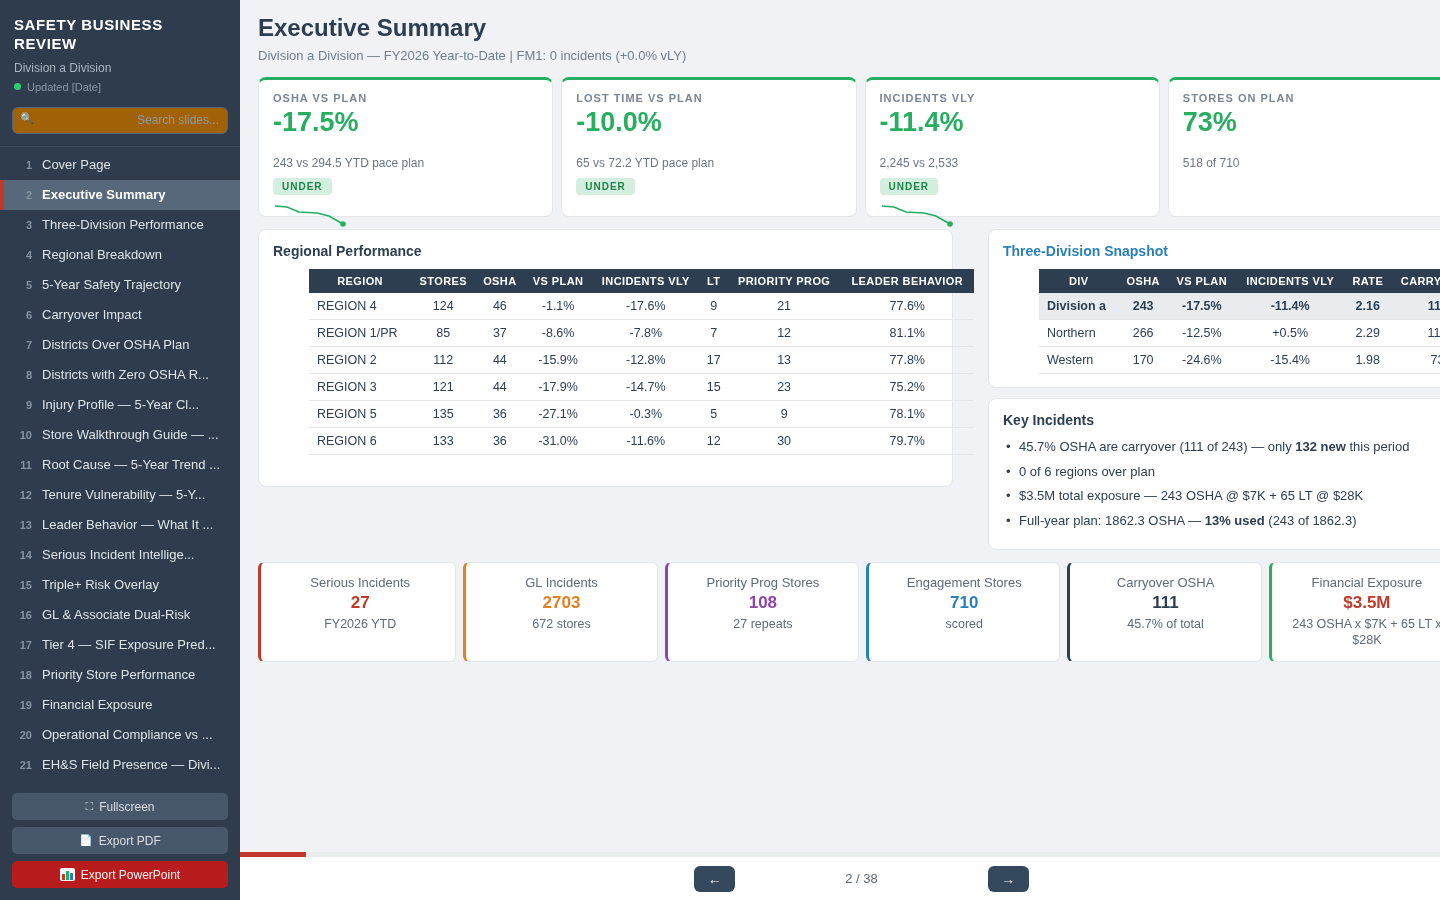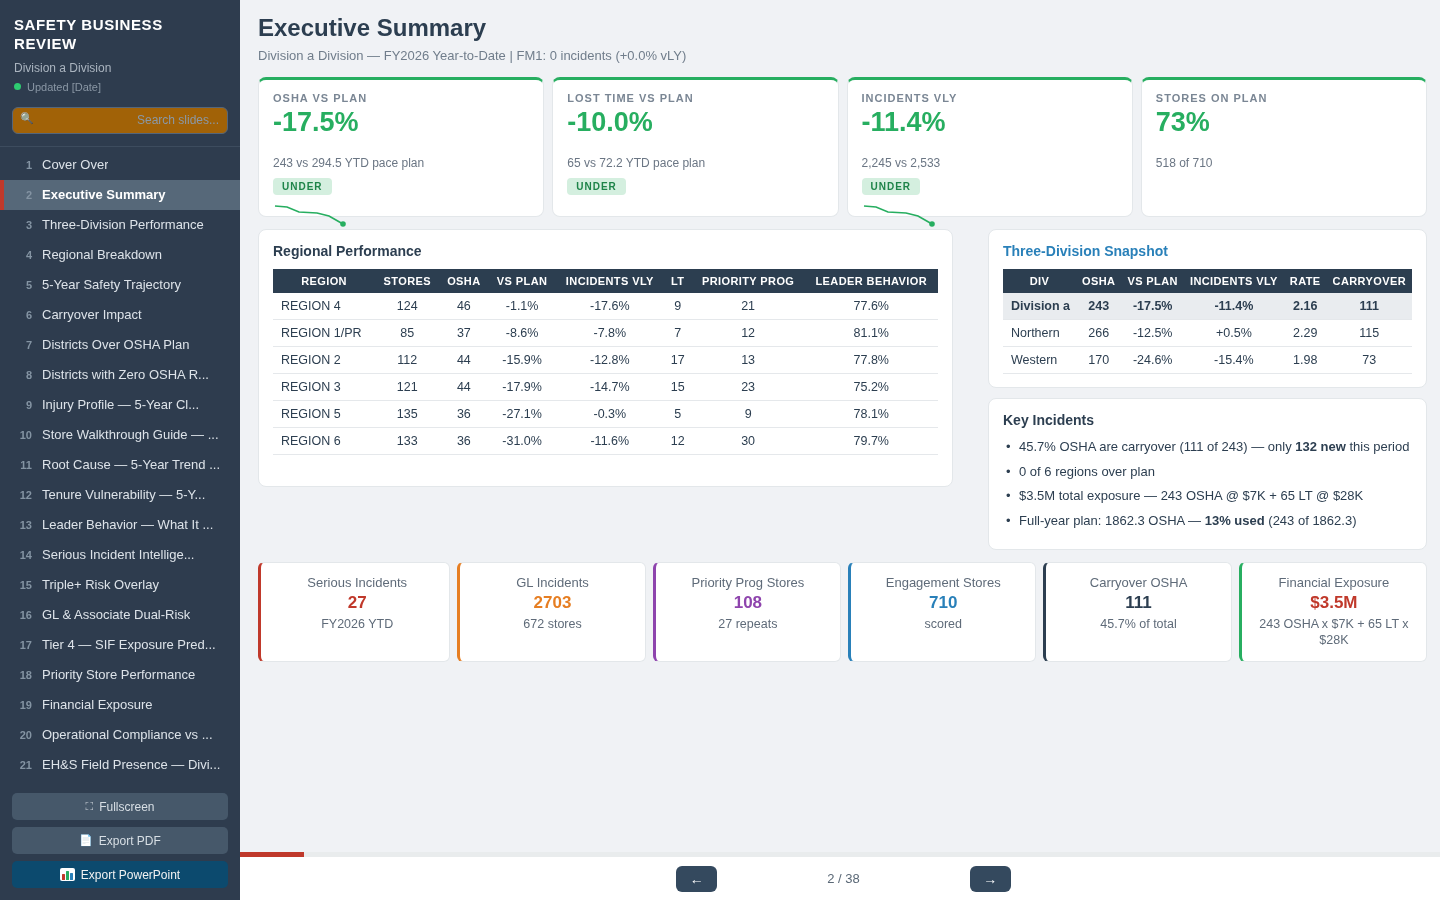--- a/index.html
+++ b/index.html
@@ -19,21 +19,21 @@
   .sb-search input::placeholder { color:#8a98a6; }
   .sb-search .mag { position:absolute; left:8px; top:5px; font-size:11px; color:#c6cdd4; filter:grayscale(.2); }
   .slide-list { flex:1; overflow:hidden; padding-top:3px; }
   .slide-item { display:flex; align-items:center; gap:10px; padding:7px 8px 7px 10px; border-left:4px solid transparent; cursor:pointer; min-height:30px; }
   .slide-item .slide-num { color:#8494a3; font-size:11px; font-weight:bold; width:18px; text-align:right; flex:none; }
   .slide-item .slide-label { color:#dde3e9; font-size:13px; white-space:nowrap; overflow:hidden; }
   .slide-item.active { background:#566879; border-left-color:#c0392b; }
   .slide-item.active .slide-label { font-weight:bold; color:#fff; }
   .sb-btns { padding:8px 12px 12px 12px; display:flex; flex-direction:column; gap:7px; }
   .sb-btn { height:27px; border:none; border-radius:5px; background:#46586a; color:#d8dfe5; font-size:12px; font-family:inherit; display:flex; align-items:center; justify-content:center; gap:6px; cursor:pointer; }
-  .sb-btn.ppt { background:#0c4a6e; color:#f2f2f2; }
+  .sb-btn.ppt { background:#b91c1c; color:#f2f2f2; }
   .icon-fs { font-size:11px; color:#c6cdd4; }
   .icon-pdf { font-size:11px; }
   .ppt-icon { display:inline-flex; align-items:flex-end; gap:1px; background:#fff; border-radius:2px; padding:2px 2px 1px 2px; height:13px; }
   .ppt-icon i { display:block; width:3px; border-radius:.5px; }
   .ppt-icon i:nth-child(1){ height:6px; background:#c0392b; }
   .ppt-icon i:nth-child(2){ height:9px; background:#27ae60; }
   .ppt-icon i:nth-child(3){ height:7px; background:#2980b9; }
 
   
   .main { flex:1; display:flex; flex-direction:column; height:900px; }
@@ -49,21 +49,21 @@
   .kpi-badge { display:inline-block; background:#d4efdf; color:#1e8449; font-size:10px; font-weight:bold; letter-spacing:1px; padding:3px 9px; border-radius:4px; margin-top:8px; }
   .spark { display:block; margin-top:6px; width:84px; height:28px; }
 
   .mid-row { display:flex; gap:35px; margin-top:12px; align-items:flex-start; }
   .panel { background:#fff; border:1px solid #e3e7ea; border-radius:8px; padding:13px 14px; }
   .panel-l { width:695px; min-height:258px; }
   .panel h3 { font-size:14px; font-weight:bold; color:#2c3e50; margin-bottom:10px; }
   .panel h3.blue { color:#2980b9; }
   .col-r { flex:1; display:flex; flex-direction:column; gap:10px; }
 
-  table { width:100%; border-collapse:collapse; }
+  table { width:100%; border-collapse:collapse;margin-left:36px; }
   thead th { background:#2c3e50; color:#fff; font-size:11px; font-weight:bold; letter-spacing:.4px; padding:6px 6px; text-align:center; white-space:nowrap; }
   tbody td { font-size:12.5px; color:#2c3e50; padding:6px 6px; text-align:center; border-bottom:1px solid #e5e8eb; white-space:nowrap; }
   tbody td.l { text-align:left; padding-left:8px; }
   tr.hl td { background:#e9ecef; font-weight:bold; }
 
   .kf-list { list-style:none; }
   .kf-list li { font-size:13px; color:#2c3e50; padding-left:16px; position:relative; margin-bottom:7px; line-height:1.35; }
   .kf-list li::before { content:"•"; position:absolute; left:3px; color:#2c3e50; }
   .kf-b { font-weight:bold; }
 
@@ -97,21 +97,21 @@
     <div class="sb-search">
       <span class="mag">🔍</span>
       <input type="text" placeholder="Search slides..." style="">
     </div>
   </div>
 
   <nav class="slide-list">
 
       <div class="slide-item">
         <span class="slide-num">1</span>
-        <span class="slide-label">Cover Over</span>
+        <span class="slide-label">Cover Page</span>
       </div>
 
       <div class="slide-item active">
         <span class="slide-num">2</span>
         <span class="slide-label">Executive Summary</span>
       </div>
 
       <div class="slide-item">
         <span class="slide-num">3</span>
         <span class="slide-label">Three-Division Performance</span>

